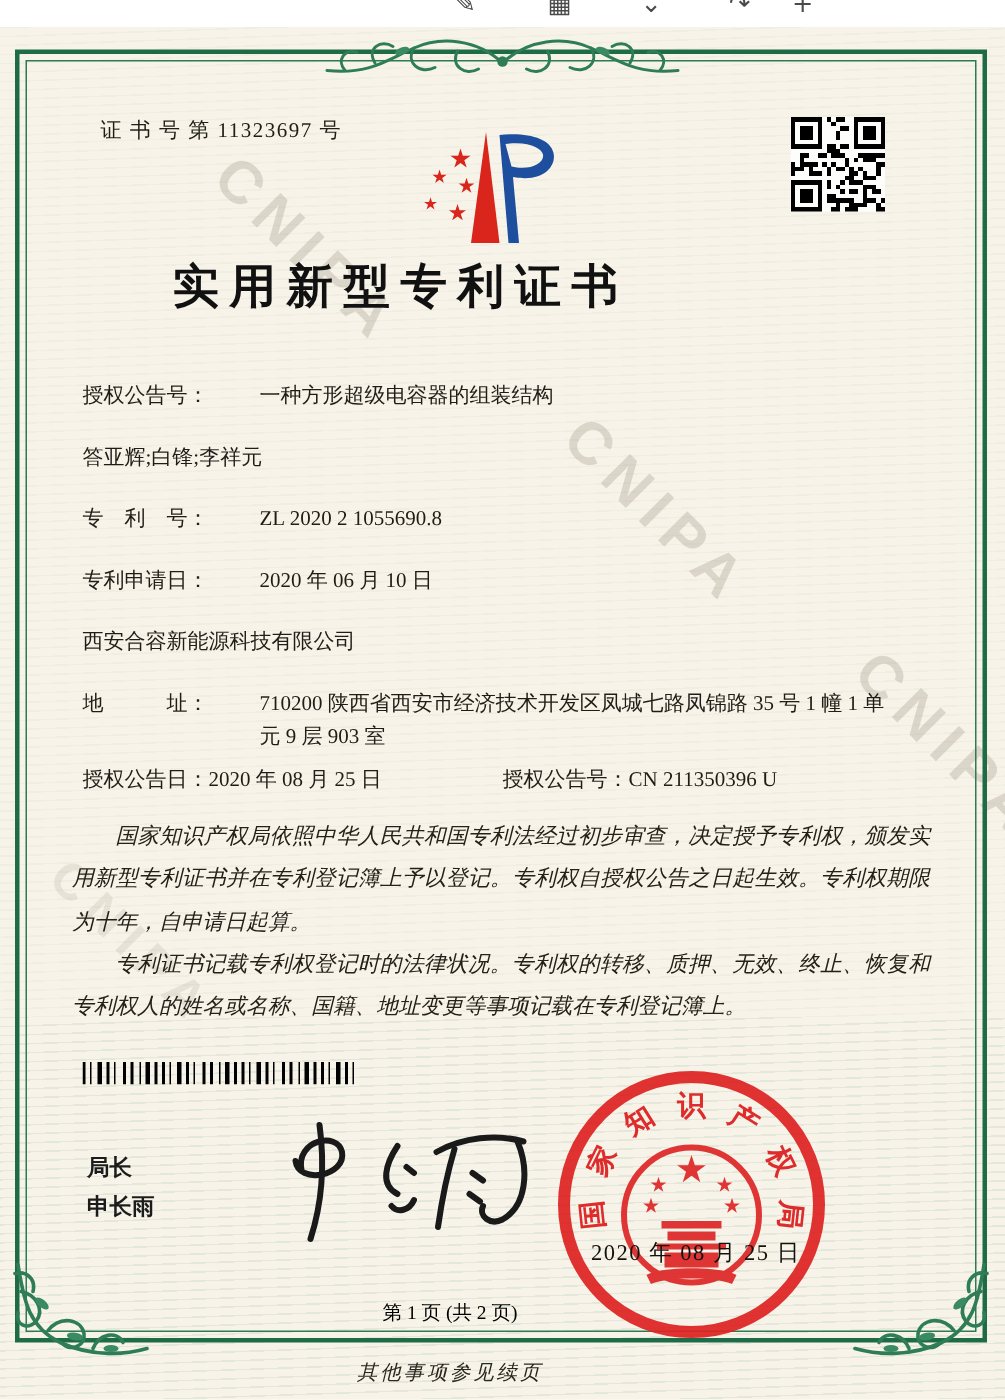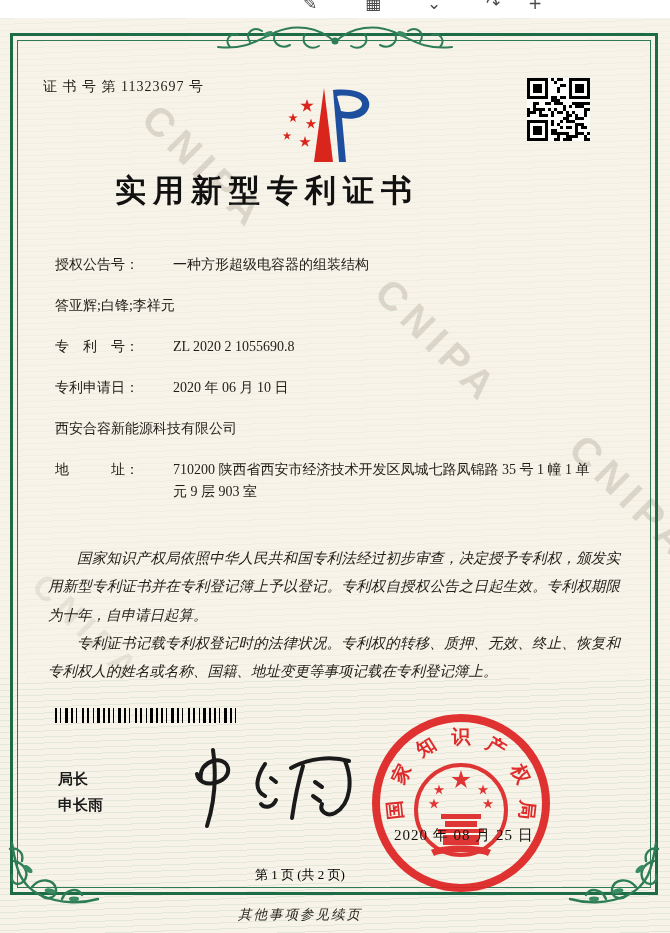--- a/index.html
+++ b/index.html
@@ -40,21 +40,21 @@
     position:absolute;transform:rotate(45deg);transform-origin:left top;
     font-family:"Liberation Sans","DejaVu Sans",sans-serif;font-weight:bold;
     font-size:40px;letter-spacing:7px;color:rgba(173,168,150,0.38);z-index:1;white-space:nowrap;
   }
   .wm-1{left:165px;top:78px;}
   .wm-2{left:398px;top:252px;}
   .wm-3{left:592px;top:408px;}
   .wm-4{left:52px;top:548px;font-size:34px;color:rgba(173,168,150,0.22);}
   
   .content{position:absolute;inset:0;z-index:5;color:#201d18;}
-  .cert-no{position:absolute;left:43px;top:60px;font-size:14px;letter-spacing:1px;}
+  .cert-no{position:absolute;left:67px;top:60px;font-size:14px;letter-spacing:1px;}
   .qr{position:absolute;left:527px;top:60px;width:63px;height:63px;background:#fdfdfb;}
   .logo{position:absolute;left:263px;top:66px;}
   .title{
     position:absolute;left:0;top:152px;width:534px;text-align:center;
     font-size:31px;font-weight:bold;letter-spacing:7px;color:#111;
   }
   .fields{position:absolute;left:55px;top:236px;width:545px;font-size:14px;}
   .frow{display:flex;margin-bottom:19px;line-height:22px;}
   .flabel{flex:0 0 118px;white-space:nowrap;}
   .fvalue{flex:1;}
@@ -311,20 +311,28 @@
       </div>
       <div class="frow">
         <span class="fvalue">西安合容新能源科技有限公司</span>
       </div>
       <div class="frow">
         <span class="flabel">地　　　址：</span>
         <span class="fvalue">710200 陕西省西安市经济技术开发区凤城七路凤锦路 35 号 1 幢 1 单元 9 层 903 室</span>
       </div>
     </div>
 
+    <div class="grant-row">
+      <span class="grant-left">
+        <span>授权公告日：</span><span>2020 年 08 月 25 日</span>
+      </span>
+      <span class="grant-right">
+        <span>授权公告号：</span><span>CN 211350396 U</span>
+      </span>
+    </div>
 
     <div class="paras">
       <p>国家知识产权局依照中华人民共和国专利法经过初步审查，决定授予专利权，颁发实用新型专利证书并在专利登记簿上予以登记。专利权自授权公告之日起生效。专利权期限为十年，自申请日起算。</p>
       <p>专利证书记载专利权登记时的法律状况。专利权的转移、质押、无效、终止、恢复和专利权人的姓名或名称、国籍、地址变更等事项记载在专利登记簿上。</p>
     </div>
 
     <svg class="barcode" width="188" height="15" viewBox="0 0 188 15">
         <rect x="0" y="0" width="2" height="15"></rect>
         <rect x="5" y="0" width="1" height="15"></rect>
         <rect x="10" y="0" width="3" height="15"></rect>

